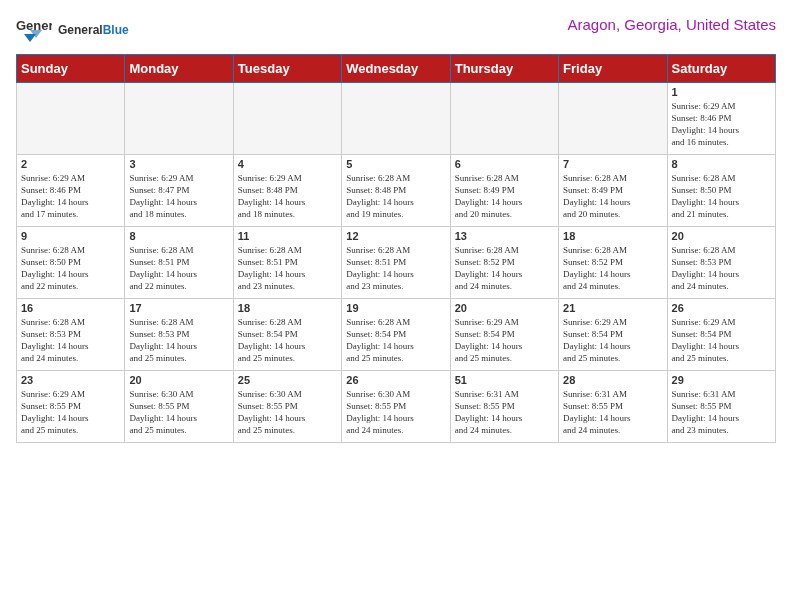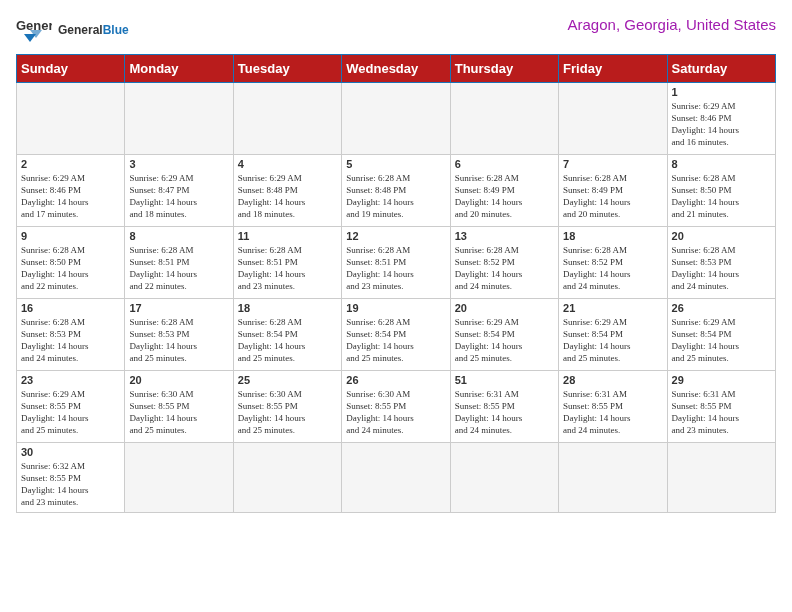--- a/index.html
+++ b/index.html
@@ -334,30 +334,15 @@
 and 24 minutes.</div>
           </td>
           <td>
             <span class="day-number">29</span>
             <div class="day-info" style="white-space: pre-line;">Sunrise: 6:31 AM
 Sunset: 8:55 PM
 Daylight: 14 hours
 and 23 minutes.</div>
           </td>
         </tr>
-        <tr>
-          <td class="last-row">
-            <span class="day-number">30</span>
-            <div class="day-info" style="white-space: pre-line;">Sunrise: 6:32 AM
-Sunset: 8:55 PM
-Daylight: 14 hours
-and 23 minutes.</div>
-          </td>
-          <td class="last-row empty"></td>
-          <td class="last-row empty"></td>
-          <td class="last-row empty"></td>
-          <td class="last-row empty"></td>
-          <td class="last-row empty"></td>
-          <td class="last-row empty"></td>
-        </tr>
       </tbody>
   </table>
 </div>
 
 </body></html>

